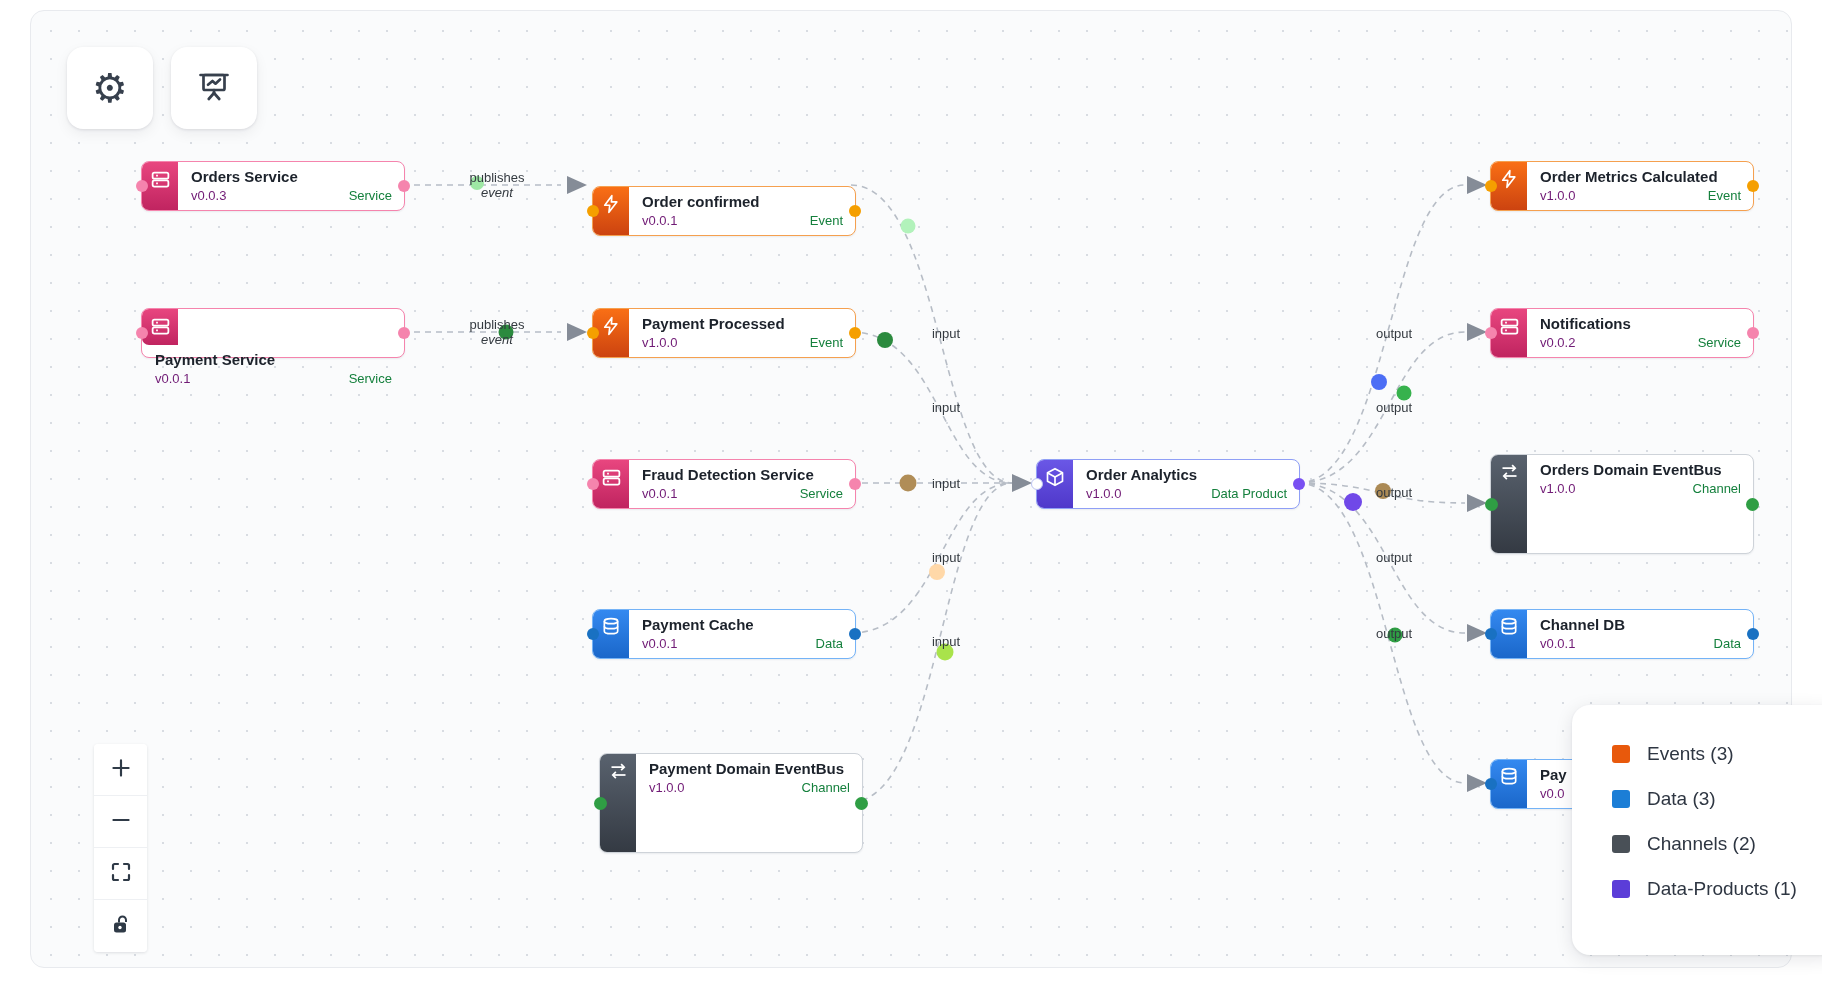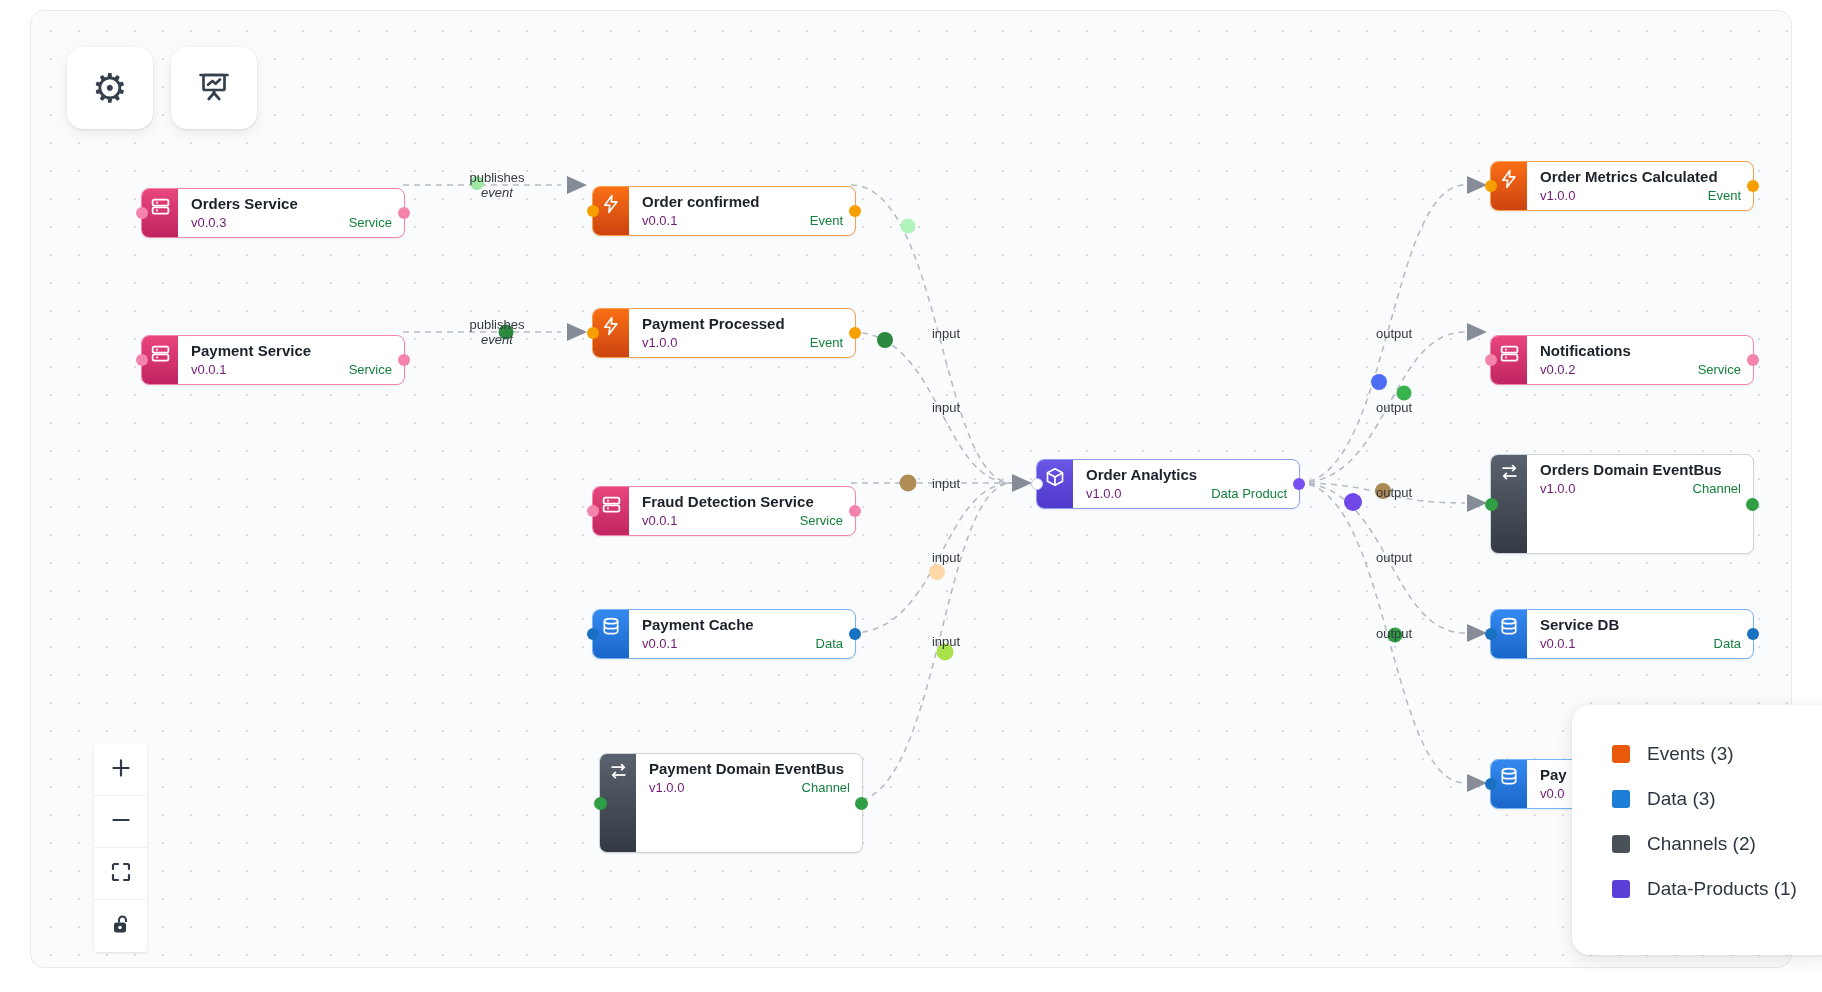--- a/index.html
+++ b/index.html
@@ -18,21 +18,21 @@
   .side{width:36px;border-radius:7px 0 0 7px;flex:0 0 36px;display:flex;justify-content:center;
     align-items:flex-start;padding-top:7px;box-sizing:border-box;}
   .nbody{flex:1;padding:6px 12px 0 13px;min-width:0;}
   .ntitle{font-size:15px;font-weight:700;color:#1c222b;white-space:nowrap;overflow:hidden;}
   .nmeta{display:flex;justify-content:space-between;margin-top:3px;}
   .nver{font-size:13px;color:#701a75;}
   .ntyp{font-size:13px;color:#15803d;}
   .handle{position:absolute;width:12px;height:12px;border-radius:50%;top:18px;}
   .handle.l{left:-6px;} .handle.r{right:-6px;}
   .tall .handle{top:43px;}
-  .service{border-color:#f584ad;margin-top:27px;} .service .side{background:linear-gradient(180deg,#e8467f,#c02460);}
+  .service{border-color:#f584ad;} .service .side{background:linear-gradient(180deg,#e8467f,#c02460);}
   .service .handle{background:#f584ad;}
   .event{border-color:#f5a04f;} .event .side{background:linear-gradient(180deg,#f96f15,#cc4310);}
   .event .handle{background:#f59f00;}
   .data{border-color:#74b3f7;} .data .side{background:linear-gradient(180deg,#3489f0,#1a67ca);}
   .data .handle{background:#1971c2;}
   .channel{border-color:#ced3d9;} .channel .side{background:linear-gradient(180deg,#59626e,#343a43);}
   .channel .handle{background:#2f9e44;width:13px;height:13px;}
   .dataproduct{border-color:#8f9ff6;} .dataproduct .side{background:linear-gradient(180deg,#6a57e6,#4f38ca);}
   .dataproduct .handle.r{background:#7950f2;}
   .dataproduct .handle.l{background:#fff;border:1.5px solid #bcc3f2;box-sizing:border-box;}
@@ -131,21 +131,21 @@
         <div class="ntitle">Orders Service</div>
       <div class="nmeta">
           <span class="nver">v0.0.3</span>
           <span class="ntyp">Service</span>
         </div>
       </div>
     <span class="handle l"></span>
       <span class="handle r"></span>
   </div>
 
-  <div class="node service" style="left:110px;top:297px;">
+  <div class="node service" style="left:110px;top:297px;flex-direction:column;">
     <div class="side">
       <svg width="21" height="21" viewBox="0 0 24 24" fill="none" stroke="#fff" stroke-width="2">
           <rect x="3" y="4" width="18" height="7" rx="2"></rect>
           <rect x="3" y="13" width="18" height="7" rx="2"></rect>
           <line x1="7" y1="7.5" x2="9" y2="7.5"></line>
           <line x1="7" y1="16.5" x2="9" y2="16.5"></line>
         </svg>
     </div>
     <div class="nbody">
         <div class="ntitle">Payment Service</div>
@@ -329,21 +329,21 @@
 
   <div class="node data" style="left:1459px;top:598px;">
     <div class="side">
       <svg width="20" height="20" viewBox="0 0 24 24" fill="none" stroke="#fff" stroke-width="2">
           <ellipse cx="12" cy="5" rx="8" ry="3"></ellipse>
           <path d="M4 5v6c0 1.7 3.6 3 8 3s8-1.3 8-3V5"></path>
           <path d="M4 11v6c0 1.7 3.6 3 8 3s8-1.3 8-3v-6"></path>
         </svg>
     </div>
     <div class="nbody">
-        <div class="ntitle">Service DB</div>
+        <div class="ntitle">Channel DB</div>
       <div class="nmeta">
           <span class="nver">v0.0.1</span>
           <span class="ntyp">Data</span>
         </div>
       </div>
     <span class="handle l"></span>
       <span class="handle r"></span>
   </div>
 
   <div class="node data" style="left:1459px;top:748px;z-index:5;">

